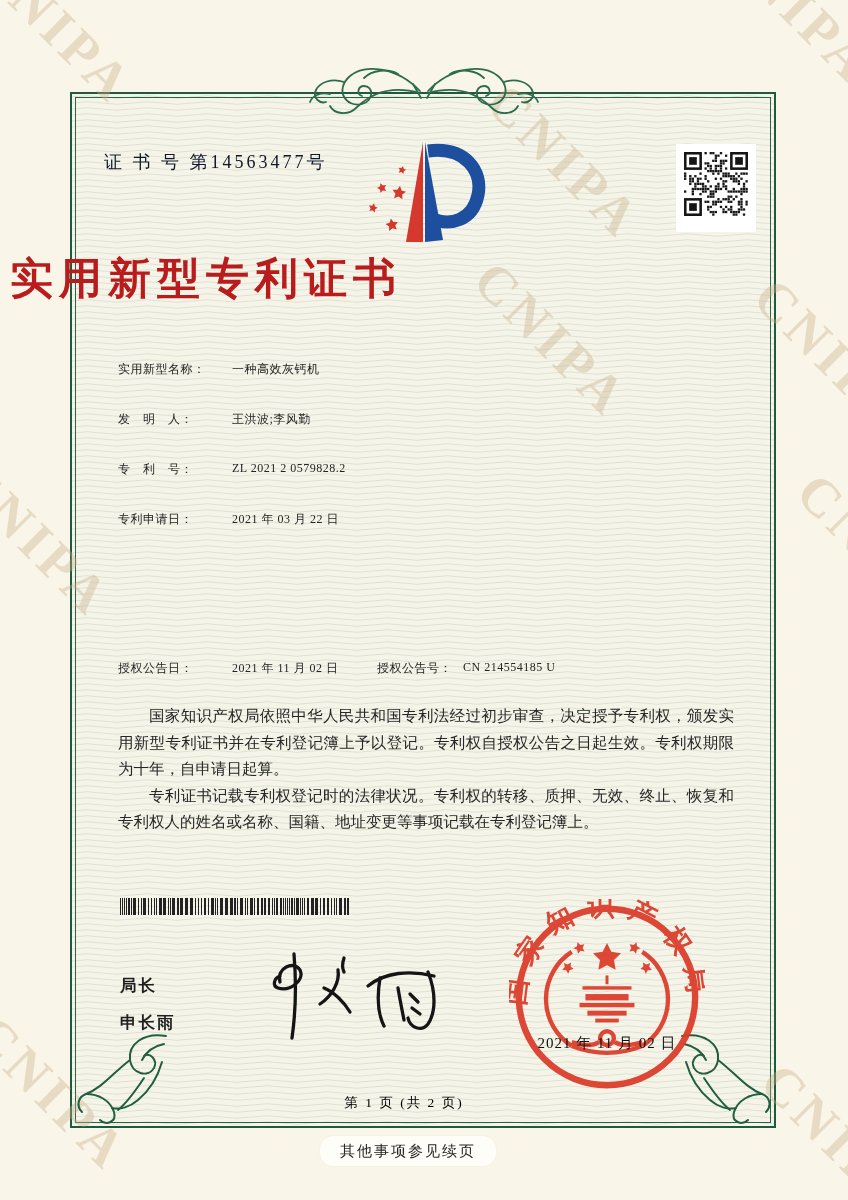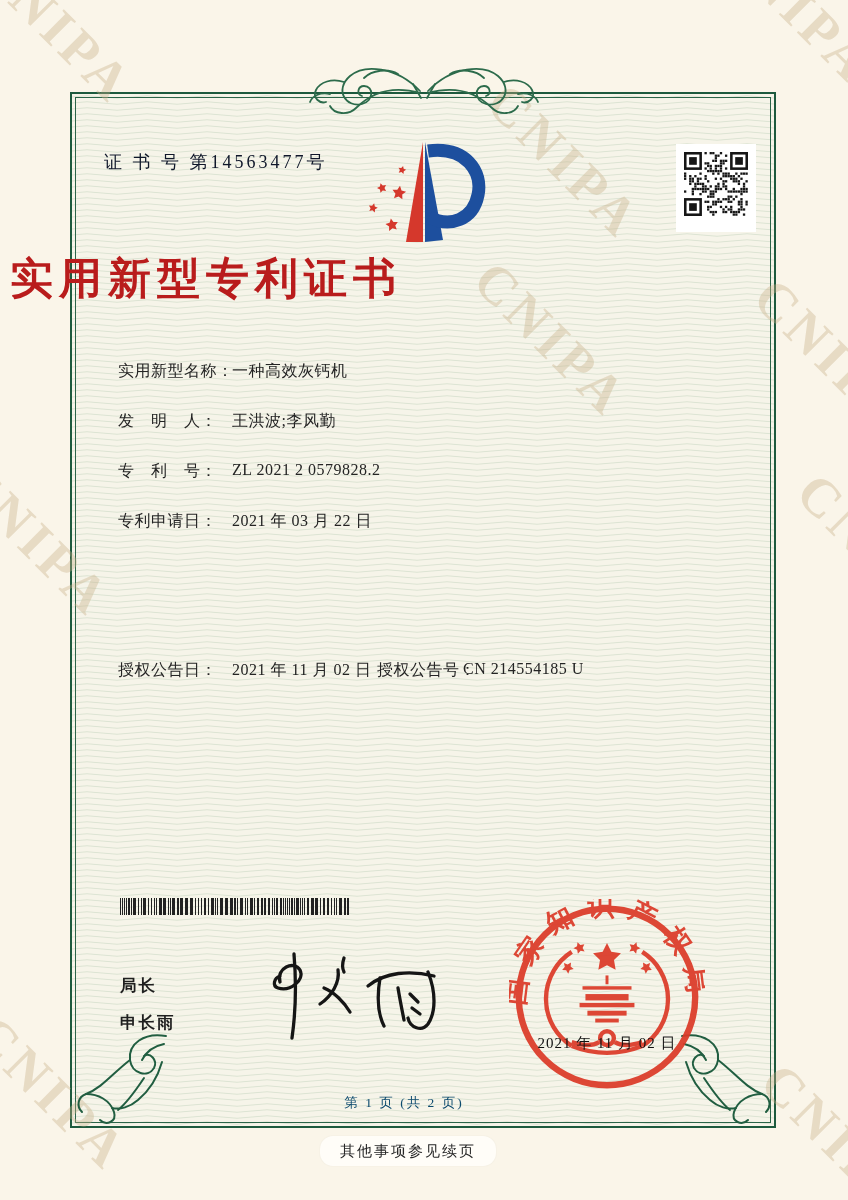--- a/index.html
+++ b/index.html
@@ -29,40 +29,40 @@
   
   .cert-no{position:absolute;z-index:4;left:104px;top:150px;font-size:18px;letter-spacing:3px;color:#0f172a;}
   .logo{position:absolute;z-index:4;left:366px;top:138px;width:120px;height:110px;}
   .qr-box{position:absolute;z-index:4;left:676px;top:144px;width:80px;height:88px;background:#fff;}
   .qr-box svg{position:absolute;left:8px;top:8px;}
   .title{
     position:absolute;z-index:4;left:0;width:100%;top:250px;text-align:left;
     font-size:43px;font-weight:700;letter-spacing:6px;color:#b91c1c;padding-left:10px;
   }
   
-  .row{position:absolute;z-index:4;left:118px;width:616px;height:22px;font-size:16px;letter-spacing:.5px;color:#242424;}
+  .row{position:absolute;z-index:4;left:118px;width:616px;height:22px;font-size:12px;letter-spacing:.5px;color:#242424;}
   .row .lab{display:inline-block;white-space:pre;}
   .row .val{position:absolute;left:114px;top:0;white-space:nowrap;}
   .row .lab2{position:absolute;left:259px;top:0;white-space:nowrap;}
   .row .val2{position:absolute;left:345px;top:0;white-space:nowrap;}
   
   .paras{position:absolute;z-index:4;left:118px;top:703px;width:616px;
     font-size:15.5px;line-height:26.5px;text-align:justify;color:#262626;}
   .paras p{margin:0;text-indent:2em;}
   
   .barcode{position:absolute;z-index:4;left:120px;top:898px;}
   .signer-title{position:absolute;z-index:4;left:120px;top:975px;font-family:"Liberation Sans","DejaVu Sans",sans-serif;font-weight:600;font-size:16.5px;letter-spacing:2px;color:#1f1f1f;}
   .signer-name{position:absolute;z-index:4;left:120px;top:1012px;font-family:"Liberation Sans","DejaVu Sans",sans-serif;font-weight:600;font-size:16.5px;letter-spacing:2px;color:#1f1f1f;}
   .signature{position:absolute;z-index:4;left:250px;top:948px;}
   
   .seal{position:absolute;z-index:5;left:509px;top:899px;width:196px;height:196px;}
   .seal-date{position:absolute;z-index:6;left:509px;top:1034px;width:196px;text-align:center;
     font-size:15px;letter-spacing:1px;color:#111;}
   
-  .pageno{position:absolute;z-index:4;left:0;right:40px;top:1094px;text-align:center;font-size:13.5px;letter-spacing:2px;color:#0c4a6e;}
+  .pageno{position:absolute;z-index:4;left:0;right:40px;top:1094px;text-align:center;font-size:13.5px;letter-spacing:2px;color:#000000;}
   .cont-box{position:absolute;z-index:4;left:320px;top:1136px;width:176px;height:30px;line-height:30px;
     background:#fffdf8;text-align:center;font-size:15px;letter-spacing:2px;color:#262626;box-shadow:0 0 2px rgba(0,0,0,.06);border-radius:13px;}
 </style>
 </head>
 <body>
 
 <svg width="0" height="0" style="position:absolute" aria-hidden="true">
   <defs>
     <path id="starP" d="M0,-10 L2.94,-4.05 L9.51,-3.09 L4.76,1.55 L5.88,8.09 L0,5 L-5.88,8.09 L-4.76,1.55 L-9.51,-3.09 L-2.94,-4.05 Z"></path>
     <g id="flourL" fill="none" stroke="#2c6b4b" stroke-width="1.8" stroke-linecap="round">
@@ -349,20 +349,24 @@
     <span class="lab">专利申请日：</span>
     <span class="val">2021 年 03 月 22 日</span>
   </div>
   <div class="row" style="top:660px">
     <span class="lab">授权公告日：</span>
     <span class="val">2021 年 11 月 02 日</span>
     <span class="lab2">授权公告号：</span>
     <span class="val2">CN 214554185 U</span>
   </div>
 
+  <div class="paras">
+    <p>国家知识产权局依照中华人民共和国专利法经过初步审查，决定授予专利权，颁发实用新型专利证书并在专利登记簿上予以登记。专利权自授权公告之日起生效。专利权期限为十年，自申请日起算。</p>
+    <p>专利证书记载专利权登记时的法律状况。专利权的转移、质押、无效、终止、恢复和专利权人的姓名或名称、国籍、地址变更等事项记载在专利登记簿上。</p>
+  </div>
 
   <svg id="barcode-svg" class="barcode" width="230" height="17">
       <rect x="0" y="0" width="1" height="17" fill="#222222"></rect>
       <rect x="2" y="0" width="1" height="17" fill="#222222"></rect>
       <rect x="4" y="0" width="1" height="17" fill="#222222"></rect>
       <rect x="6" y="0" width="1" height="17" fill="#222222"></rect>
       <rect x="8" y="0" width="2" height="17" fill="#222222"></rect>
       <rect x="11" y="0" width="1" height="17" fill="#222222"></rect>
       <rect x="13" y="0" width="3" height="17" fill="#222222"></rect>
       <rect x="18" y="0" width="1" height="17" fill="#222222"></rect>

